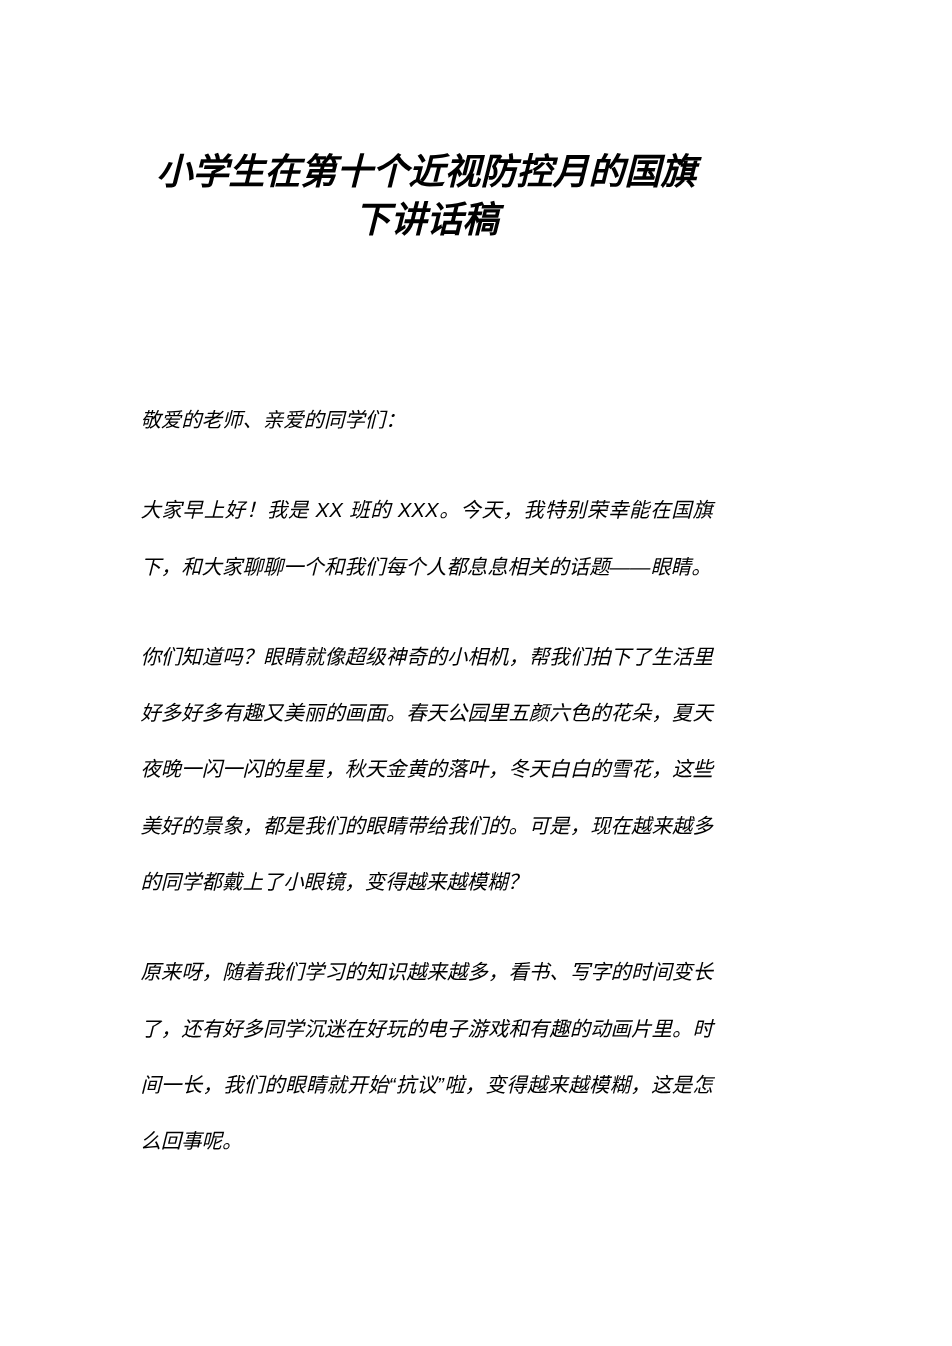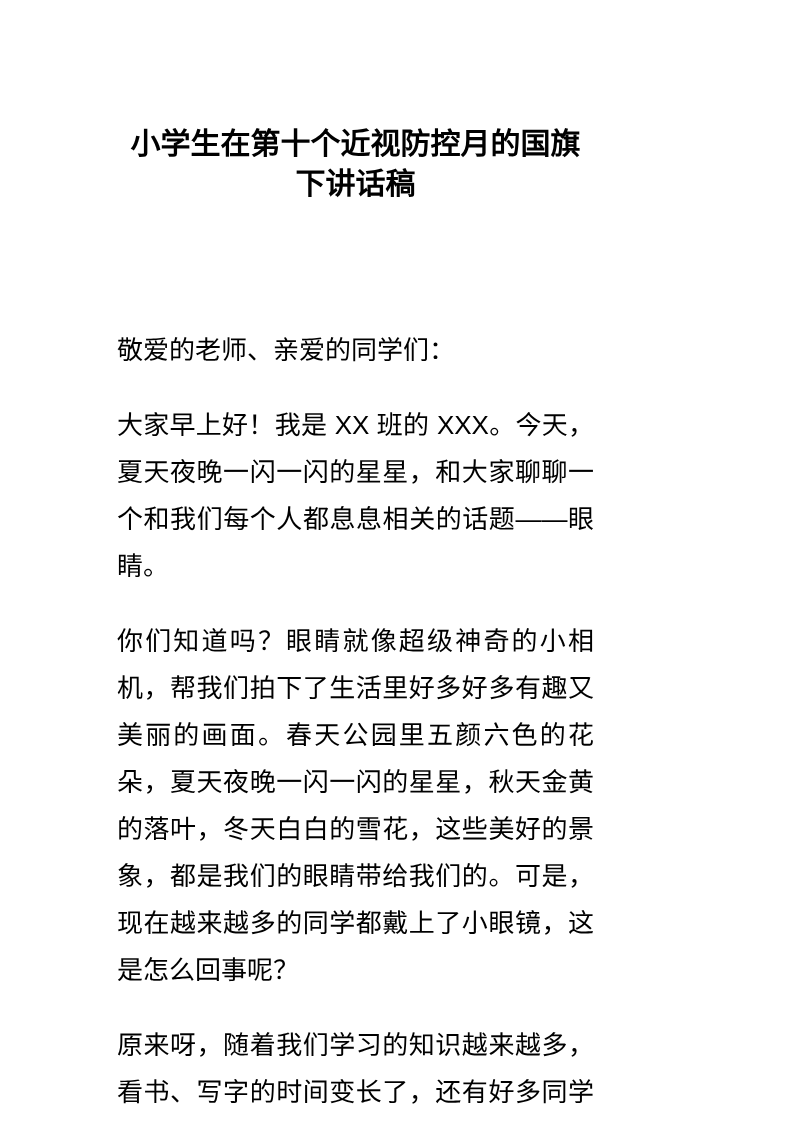--- a/index.html
+++ b/index.html
@@ -13,54 +13,55 @@
     overflow: hidden;
     font-family: "Liberation Sans", "DejaVu Sans", sans-serif;
     color: #000000;
   }
   .page {
     box-sizing: border-box;
     width: 711px;
     height: 1122px;
     padding: 124px 117px 0 117px;
     background: #ffffff;
+    font-style: italic;
   }
   .doc-title {
     margin: 0;
     font-size: 30px;
     font-weight: bold;
     line-height: 40px;
     text-align: center;
     letter-spacing: 0;
     color: #000000;
   }
   .doc-body {
     margin-top: 123px;
   }
   .doc-body p {
     margin: 0 0 28px 0;
-    font-size: 26px;
+    font-size: 17px;
     line-height: 47px;
     text-align: justify;
     text-justify: inter-ideograph;
     word-break: normal;
     color: #000000;
   }
   .doc-body p:last-child {
     margin-bottom: 0;
   }
 </style>
 </head>
 <body>
 
 <div class="page">
   <h1 class="doc-title">小学生在第十个近视防控月的国旗下讲话稿</h1>
 
   <div class="doc-body">
     <p>敬爱的老师、亲爱的同学们：</p>
 
-    <p>大家早上好！我是 XX 班的 XXX。今天，夏天夜晚一闪一闪的星星，和大家聊聊一个和我们每个人都息息相关的话题——眼睛。</p>
+    <p>大家早上好！我是 XX 班的 XXX。今天，我特别荣幸能在国旗下，和大家聊聊一个和我们每个人都息息相关的话题——眼睛。</p>
 
-    <p>你们知道吗？眼睛就像超级神奇的小相机，帮我们拍下了生活里好多好多有趣又美丽的画面。春天公园里五颜六色的花朵，夏天夜晚一闪一闪的星星，秋天金黄的落叶，冬天白白的雪花，这些美好的景象，都是我们的眼睛带给我们的。可是，现在越来越多的同学都戴上了小眼镜，这是怎么回事呢？</p>
+    <p>你们知道吗？眼睛就像超级神奇的小相机，帮我们拍下了生活里好多好多有趣又美丽的画面。春天公园里五颜六色的花朵，夏天夜晚一闪一闪的星星，秋天金黄的落叶，冬天白白的雪花，这些美好的景象，都是我们的眼睛带给我们的。可是，现在越来越多的同学都戴上了小眼镜，变得越来越模糊？</p>
 
     <p>原来呀，随着我们学习的知识越来越多，看书、写字的时间变长了，还有好多同学沉迷在好玩的电子游戏和有趣的动画片里。时间一长，我们的眼睛就开始“抗议”啦，变得越来越模糊，这是怎么回事呢。</p>
   </div>
 </div>
 
 </body></html>

